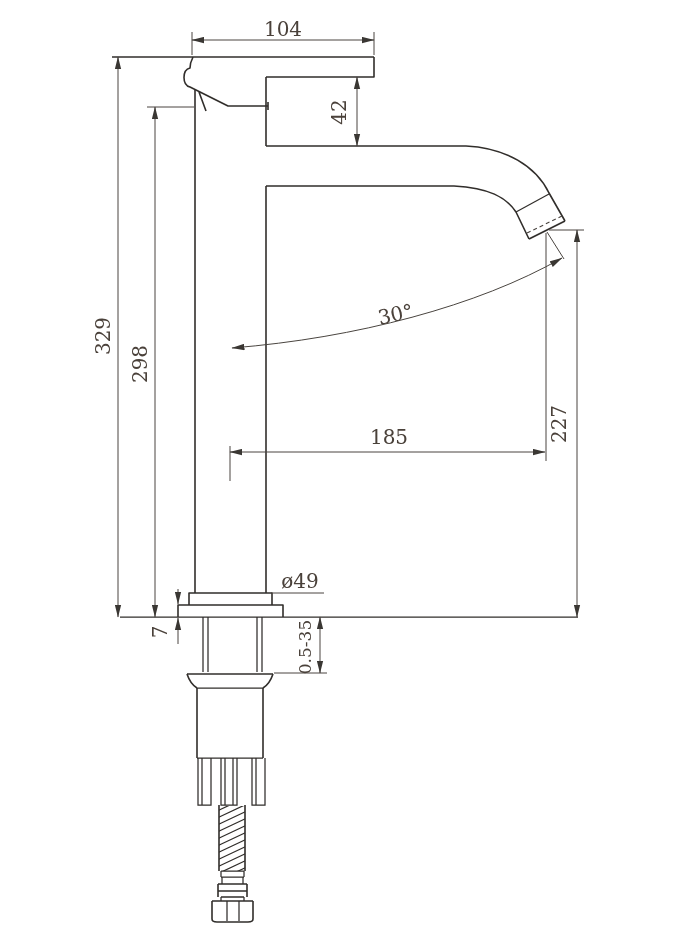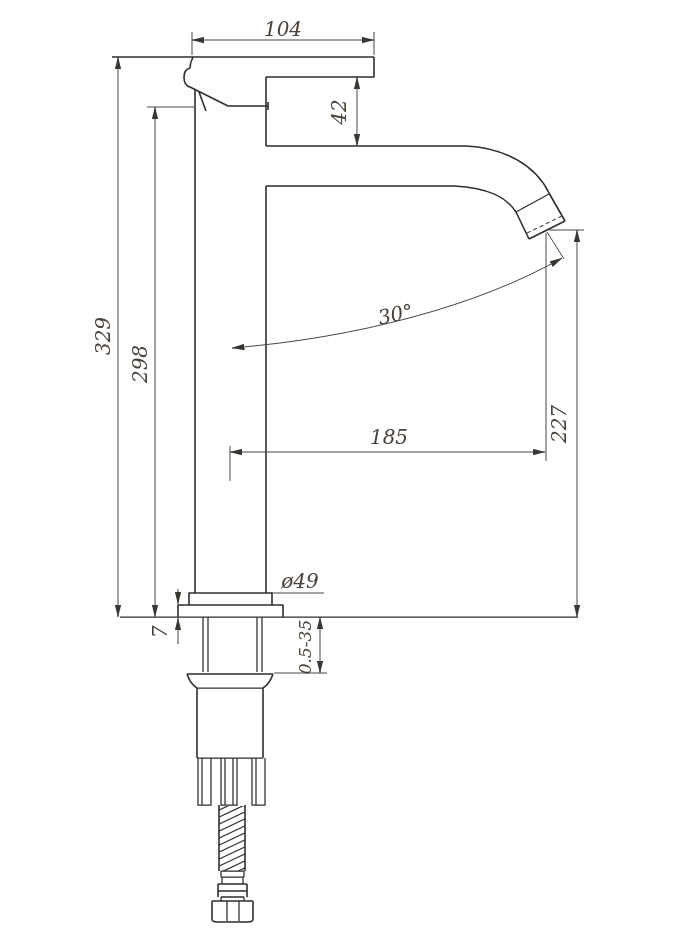--- a/index.html
+++ b/index.html
@@ -1,21 +1,20 @@
 <!DOCTYPE html>
 <html><head>
 <meta charset="utf-8">
 <style>
   html,body{margin:0;padding:0;background:#ffffff;}
   .canvas{
     position:relative;
     width:687px;height:934px;
     background:#ffffff;
     overflow:hidden;
-    font-style:italic;
   }
   svg{display:block;}
   .o { stroke:#312e2b; stroke-width:1.6; fill:none; stroke-linecap:butt; stroke-linejoin:round;}
   .o2{ stroke:#312e2b; stroke-width:1.25; fill:none;}
   .d { stroke:#4a4540; stroke-width:1; fill:none;}
   .dash{ stroke:#4a4540; stroke-width:1.1; fill:none; stroke-dasharray:4 3;}
   .dim{
     font-family:"DejaVu Serif", serif;
     font-size:20px;
     fill:#4a413a;

